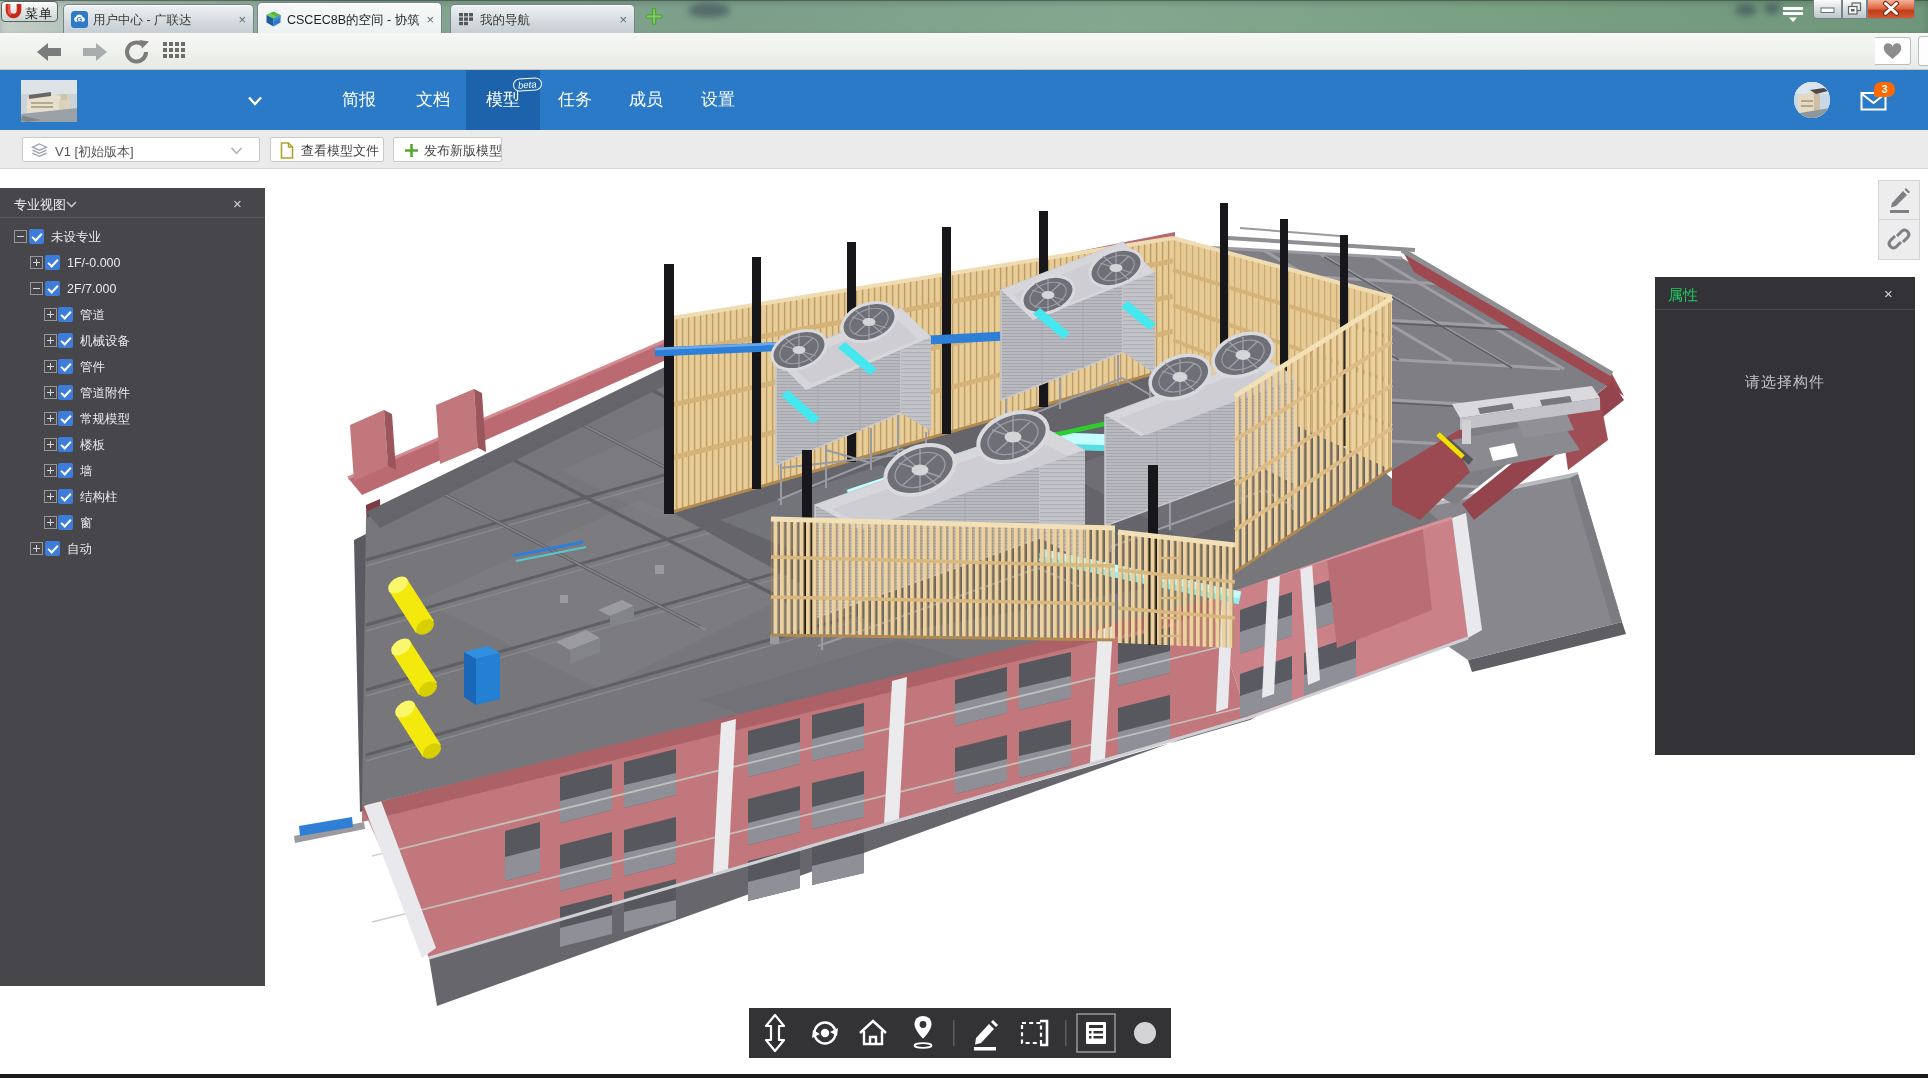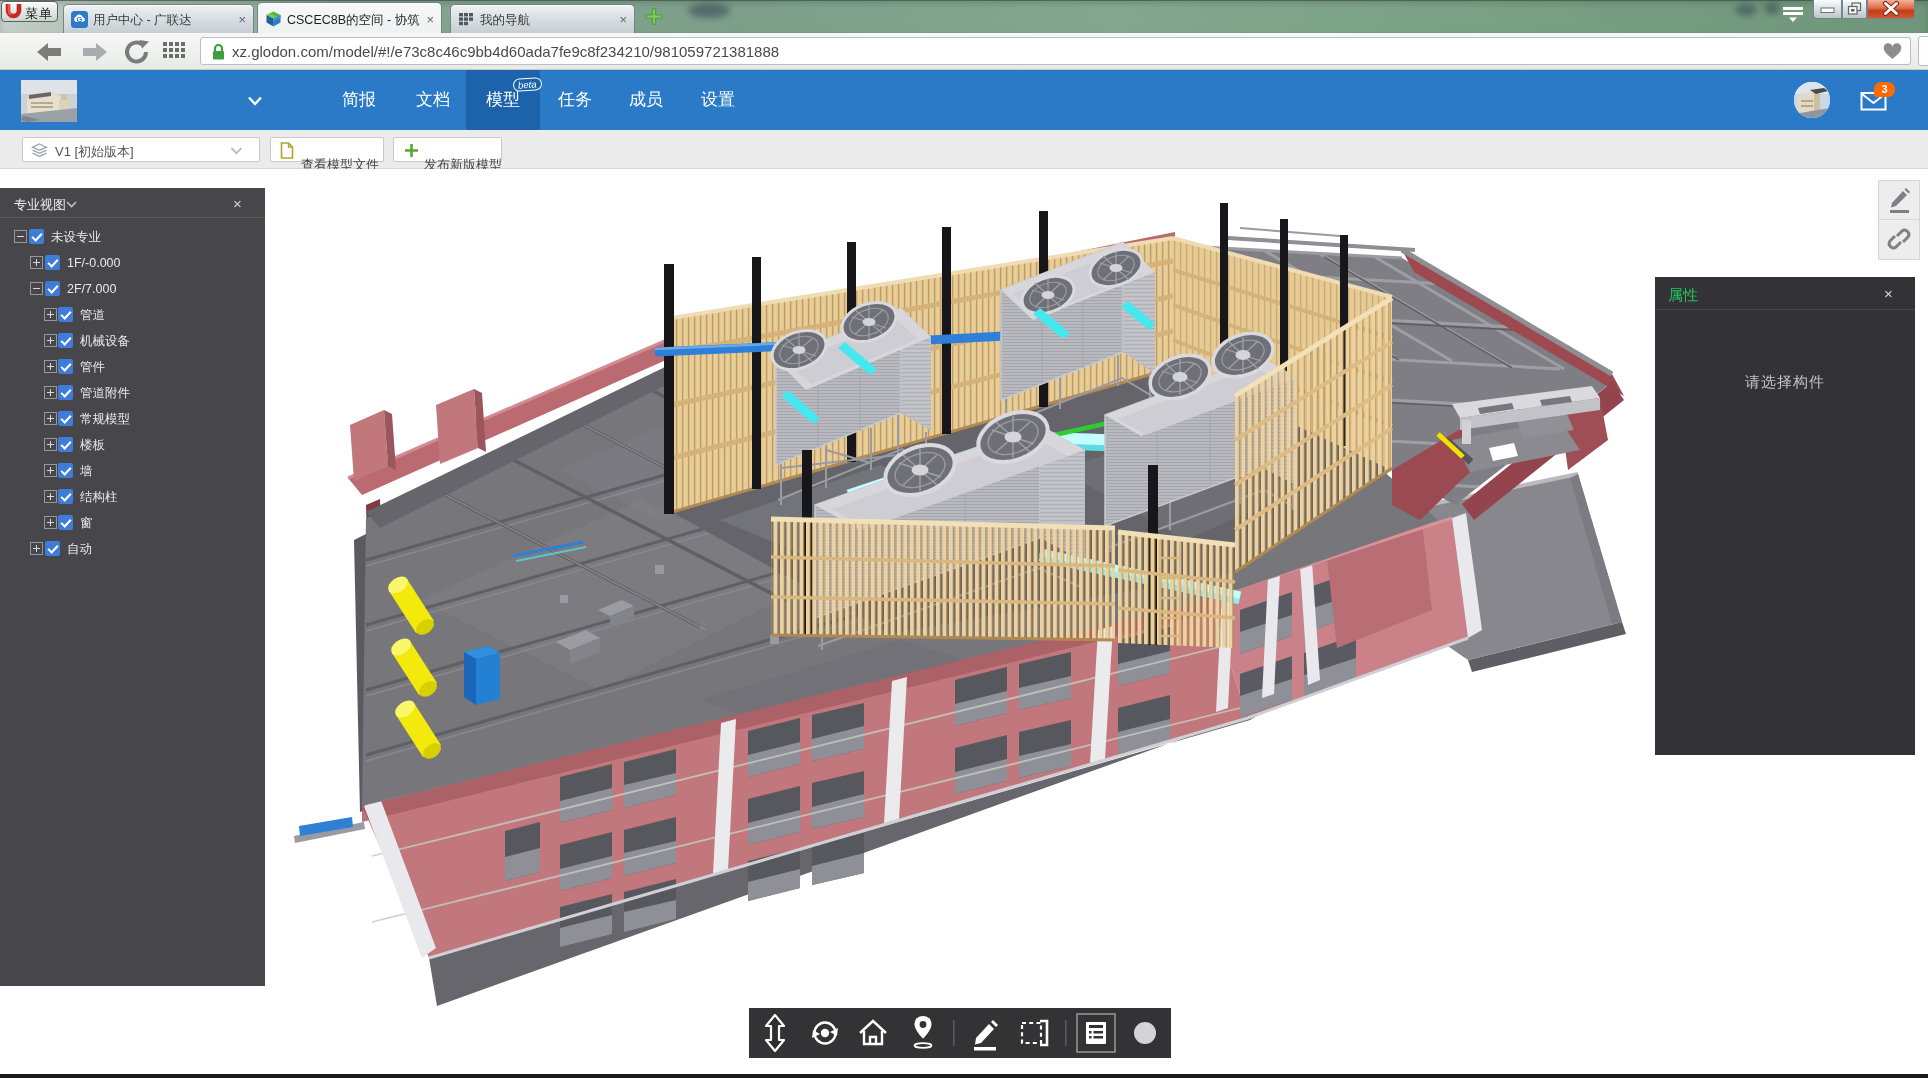--- a/index.html
+++ b/index.html
@@ -63,21 +63,21 @@
   #mail-wrap{position:absolute;left:1860px;top:20px;width:40px;height:26px;}
   #mail-badge{position:absolute;left:14px;top:-8px;min-width:21px;height:15px;background:#ff6a00;border-radius:7px 7px 7px 2px;
     color:#fff;font-size:11px;font-weight:bold;text-align:center;line-height:15px;}
   
   #model-toolbar{position:absolute;left:0;top:130px;width:1928px;height:39px;background:#ebebeb;border-bottom:1px solid #d6d6d6;}
   .mt-box{position:absolute;top:7px;height:25px;background:#fff;border:1px solid #c9c9c9;border-radius:2px;}
   #version-select{left:22px;width:238px;text-align:right;}
   #version-select .vtext{position:absolute;left:32px;top:4.5px;font-size:13px;color:#555;white-space:nowrap;}
   #btn-viewfiles{left:270px;width:114px;}
   #btn-publish{left:393px;width:109px;}
-  .mt-box .blabel{position:absolute;left:30px;top:18px;font-size:13px;color:#444;white-space:nowrap;}
+  .mt-box .blabel{position:absolute;left:30px;top:4px;font-size:13px;color:#444;white-space:nowrap;}
   
   #viewport{position:absolute;left:0;top:169px;width:1928px;height:911px;background:#fff;overflow:hidden;}
   #model3d{position:absolute;left:0;top:0;}
   
   #tree-panel{position:absolute;left:0;top:19px;width:265px;height:798px;background:#47474b;}
   #tree-header{position:relative;height:30px;border-bottom:1px solid #5a5a5e;padding-left:43px;}
   #tree-title{position:absolute;left:14px;top:8px;font-size:13px;color:#ececec;}
   #tree-caret{position:absolute;left:66px;top:13px;}
   #tree-close{position:absolute;left:233px;top:7px;font-size:15px;color:#d5d5d5;}
   .trow{position:relative;height:26px;}
@@ -213,27 +213,20 @@
         <rect x="1" y="7" width="4" height="4"></rect>
           <rect x="7" y="7" width="4" height="4"></rect>
           <rect x="13" y="7" width="4" height="4"></rect>
           <rect x="19" y="7" width="4" height="4"></rect>
         <rect x="1" y="13" width="4" height="4"></rect>
           <rect x="7" y="13" width="4" height="4"></rect>
           <rect x="13" y="13" width="4" height="4"></rect>
           <rect x="19" y="13" width="4" height="4"></rect>
       </g>
     </svg>
-    <div id="url-field">
-      <svg style="position:absolute;left:10px;top:5px" width="15" height="18" viewBox="0 0 15 18">
-        <path d="M4 8 V5.5 a3.5 3.5 0 0 1 7 0 V8" fill="none" stroke="#3f9e3f" stroke-width="2.2"></path>
-        <rect x="2" y="8" width="11" height="8.5" rx="1.2" fill="#3f9e3f"></rect>
-      </svg>
-      <span id="url-text">xz.glodon.com/model/#!/e73c8c46c9bb4d60ada7fe9c8f234210/981059721381888</span>
-    </div>
     <div id="heart-btn">
       <svg style="position:absolute;left:8px;top:5px" width="19" height="17" viewBox="0 0 19 17">
         <path d="M9.5 16 C4 11.5 .8 8.6 .8 5.3 A4.3 4.3 0 0 1 9.5 4 A4.3 4.3 0 0 1 18.2 5.3 C18.2 8.6 15 11.5 9.5 16 Z" fill="#8d8d8d"></path>
       </svg>
     </div>
     <div id="edge-sliver"></div>
   </div>
 
   <div id="appheader">
     <div id="space-thumb">

